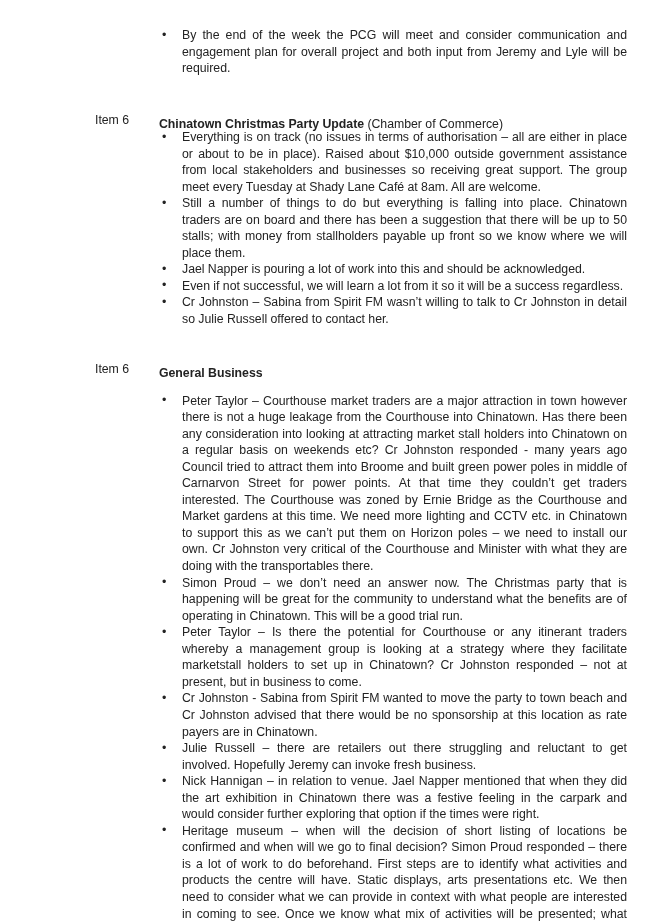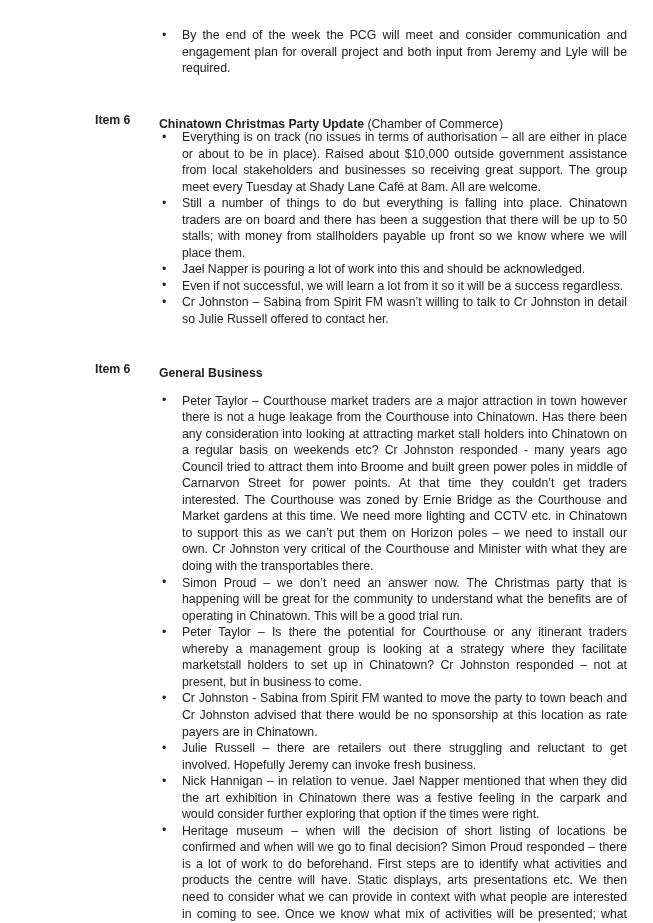--- a/index.html
+++ b/index.html
@@ -50,21 +50,21 @@
     width: 653px;
   }
   .item-head {
     position: relative;
     height: 17px;
   }
   .item-label {
     position: absolute;
     left: 60px;
     top: 0;
-    font-weight: bold;
+    font-weight: normal;
     white-space: nowrap;
   }
   .item-title {
     position: absolute;
     left: 124px;
     top: 4px;
     white-space: nowrap;
   }
   .item-title .strong {
     font-weight: bold;

